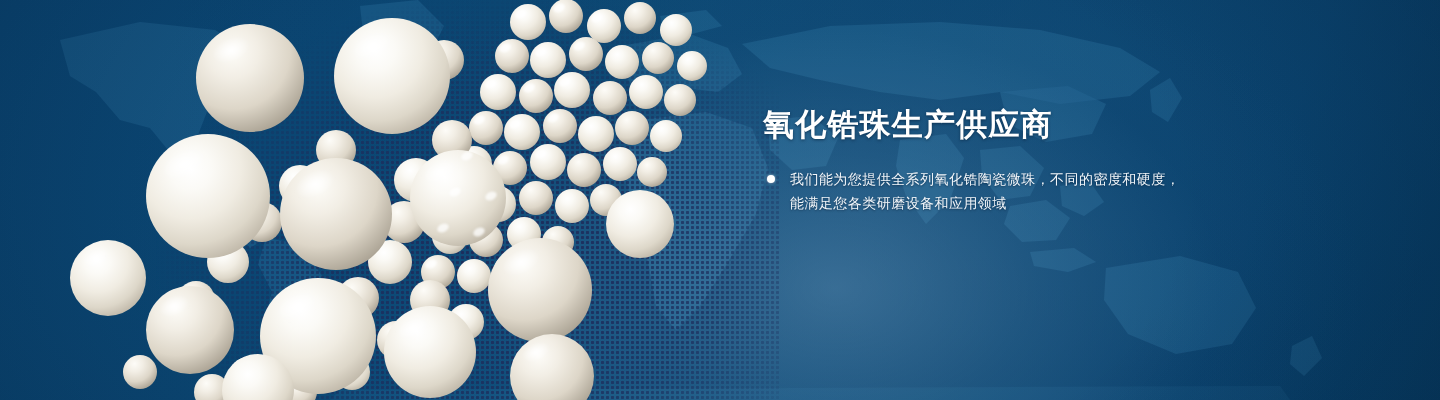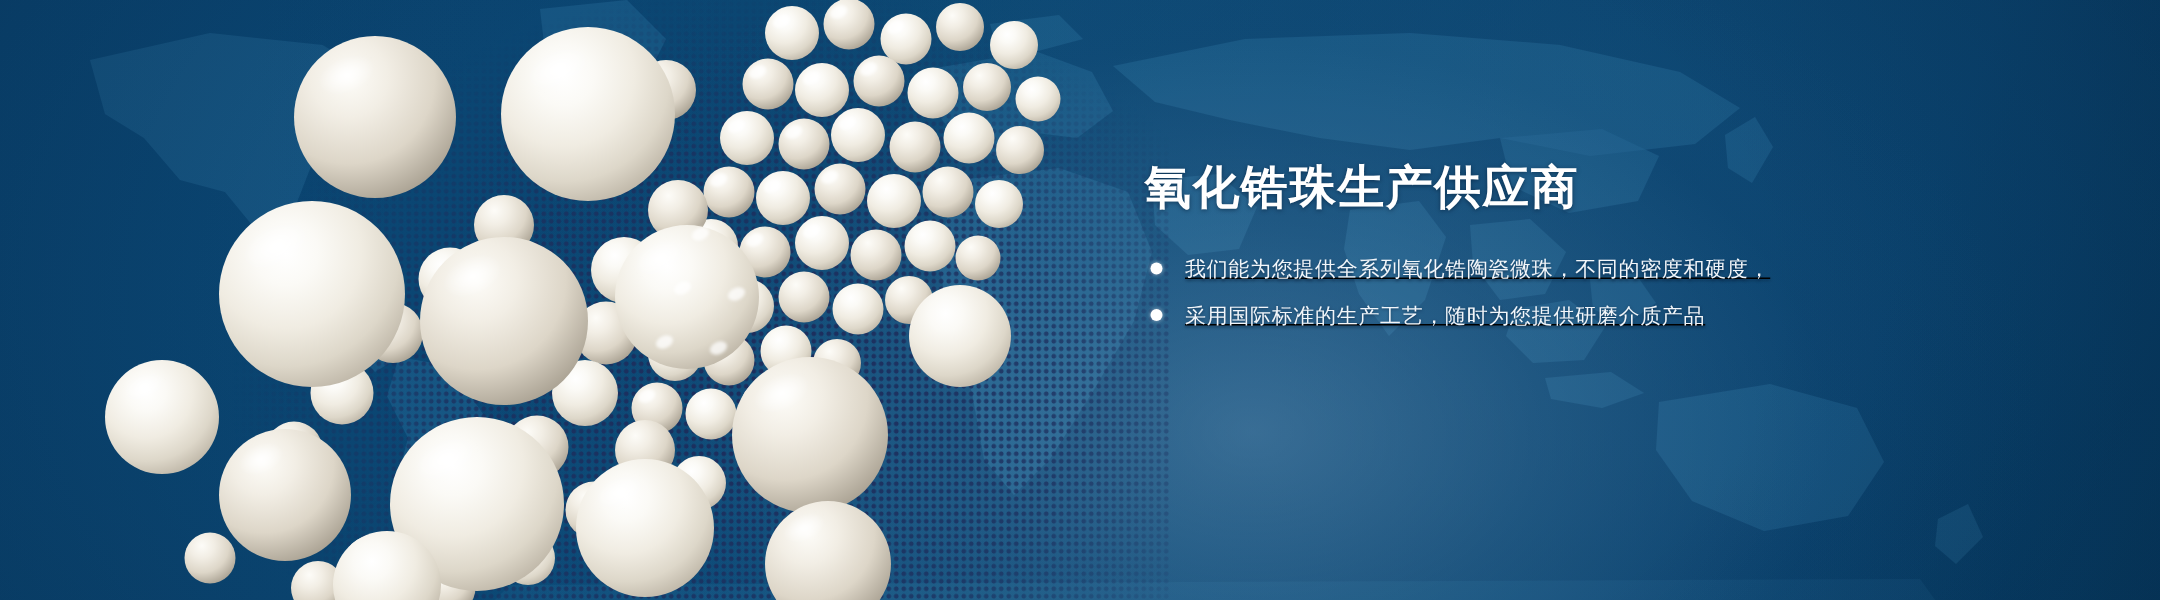--- a/index.html
+++ b/index.html
@@ -106,21 +106,20 @@
     color: #ffffff;
     letter-spacing: 1.2px;
     text-shadow: 0 1px 3px rgba(0,22,45,0.55);
     white-space: nowrap;
   }
 
   .bullet-list {
     list-style: none;
     margin: 0;
     padding: 0;
-    text-decoration: underline;
   }
   .bullet-item {
     position: relative;
     padding-left: 27px;
     margin-bottom: 7px;
     font-size: 14px;
     line-height: 24px;
     color: #f2f6fa;
     letter-spacing: 0.45px;
     text-shadow: 0 1px 2px rgba(0,20,42,0.5);
@@ -352,24 +351,21 @@
 
   <div class="copy">
 
     <h1 class="headline">氧化锆珠生产供应商</h1>
 
     <ul class="bullet-list">
 
       <li class="bullet-item">
         <span class="bullet-dot"></span>
         <span class="bullet-text">我们能为您提供全系列氧化锆陶瓷微珠，不同的密度和硬度，</span>
+        <span class="bullet-text-cont">能满足您各类研磨设备和应用领域</span>
       </li>
 
 
-      <li class="bullet-item">
-        <span class="bullet-dot"></span>
-        <span class="bullet-text">采用国际标准的生产工艺，随时为您提供研磨介质产品</span>
-      </li>
 
     </ul>
   </div>
 
 </div>
 
 </body></html>

